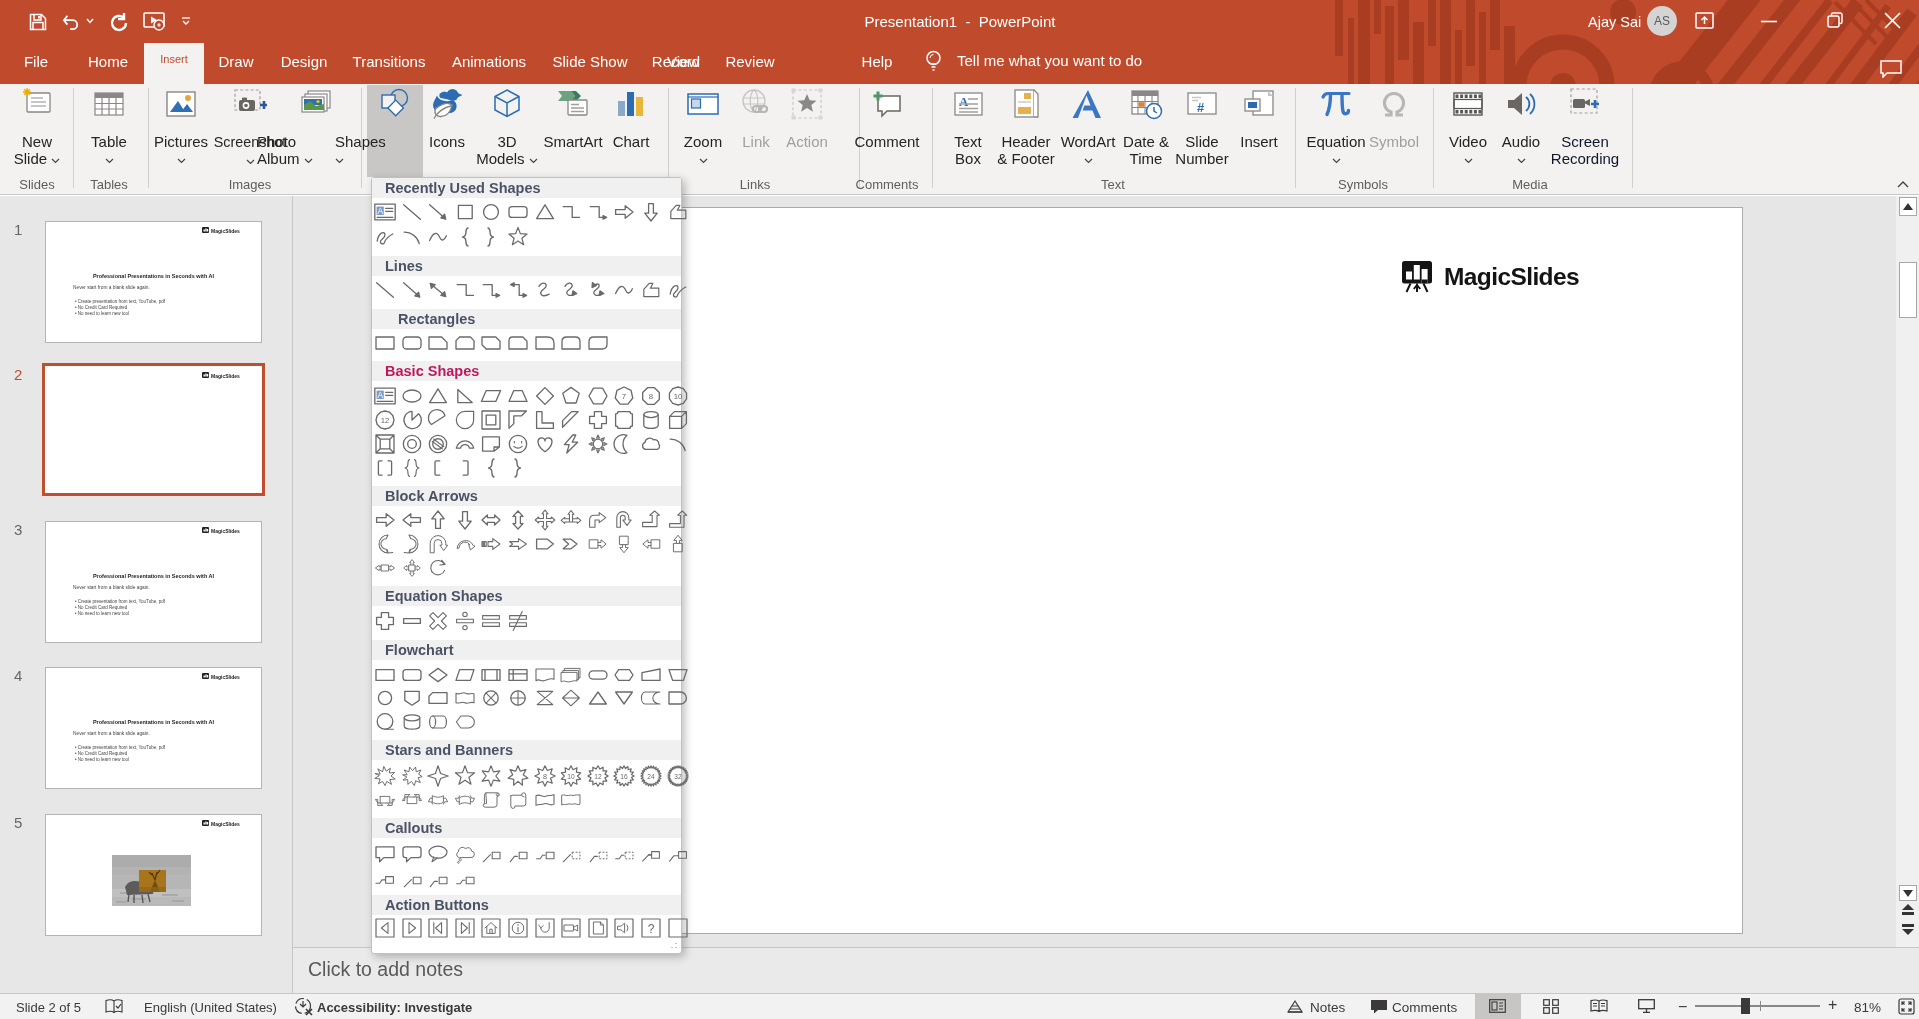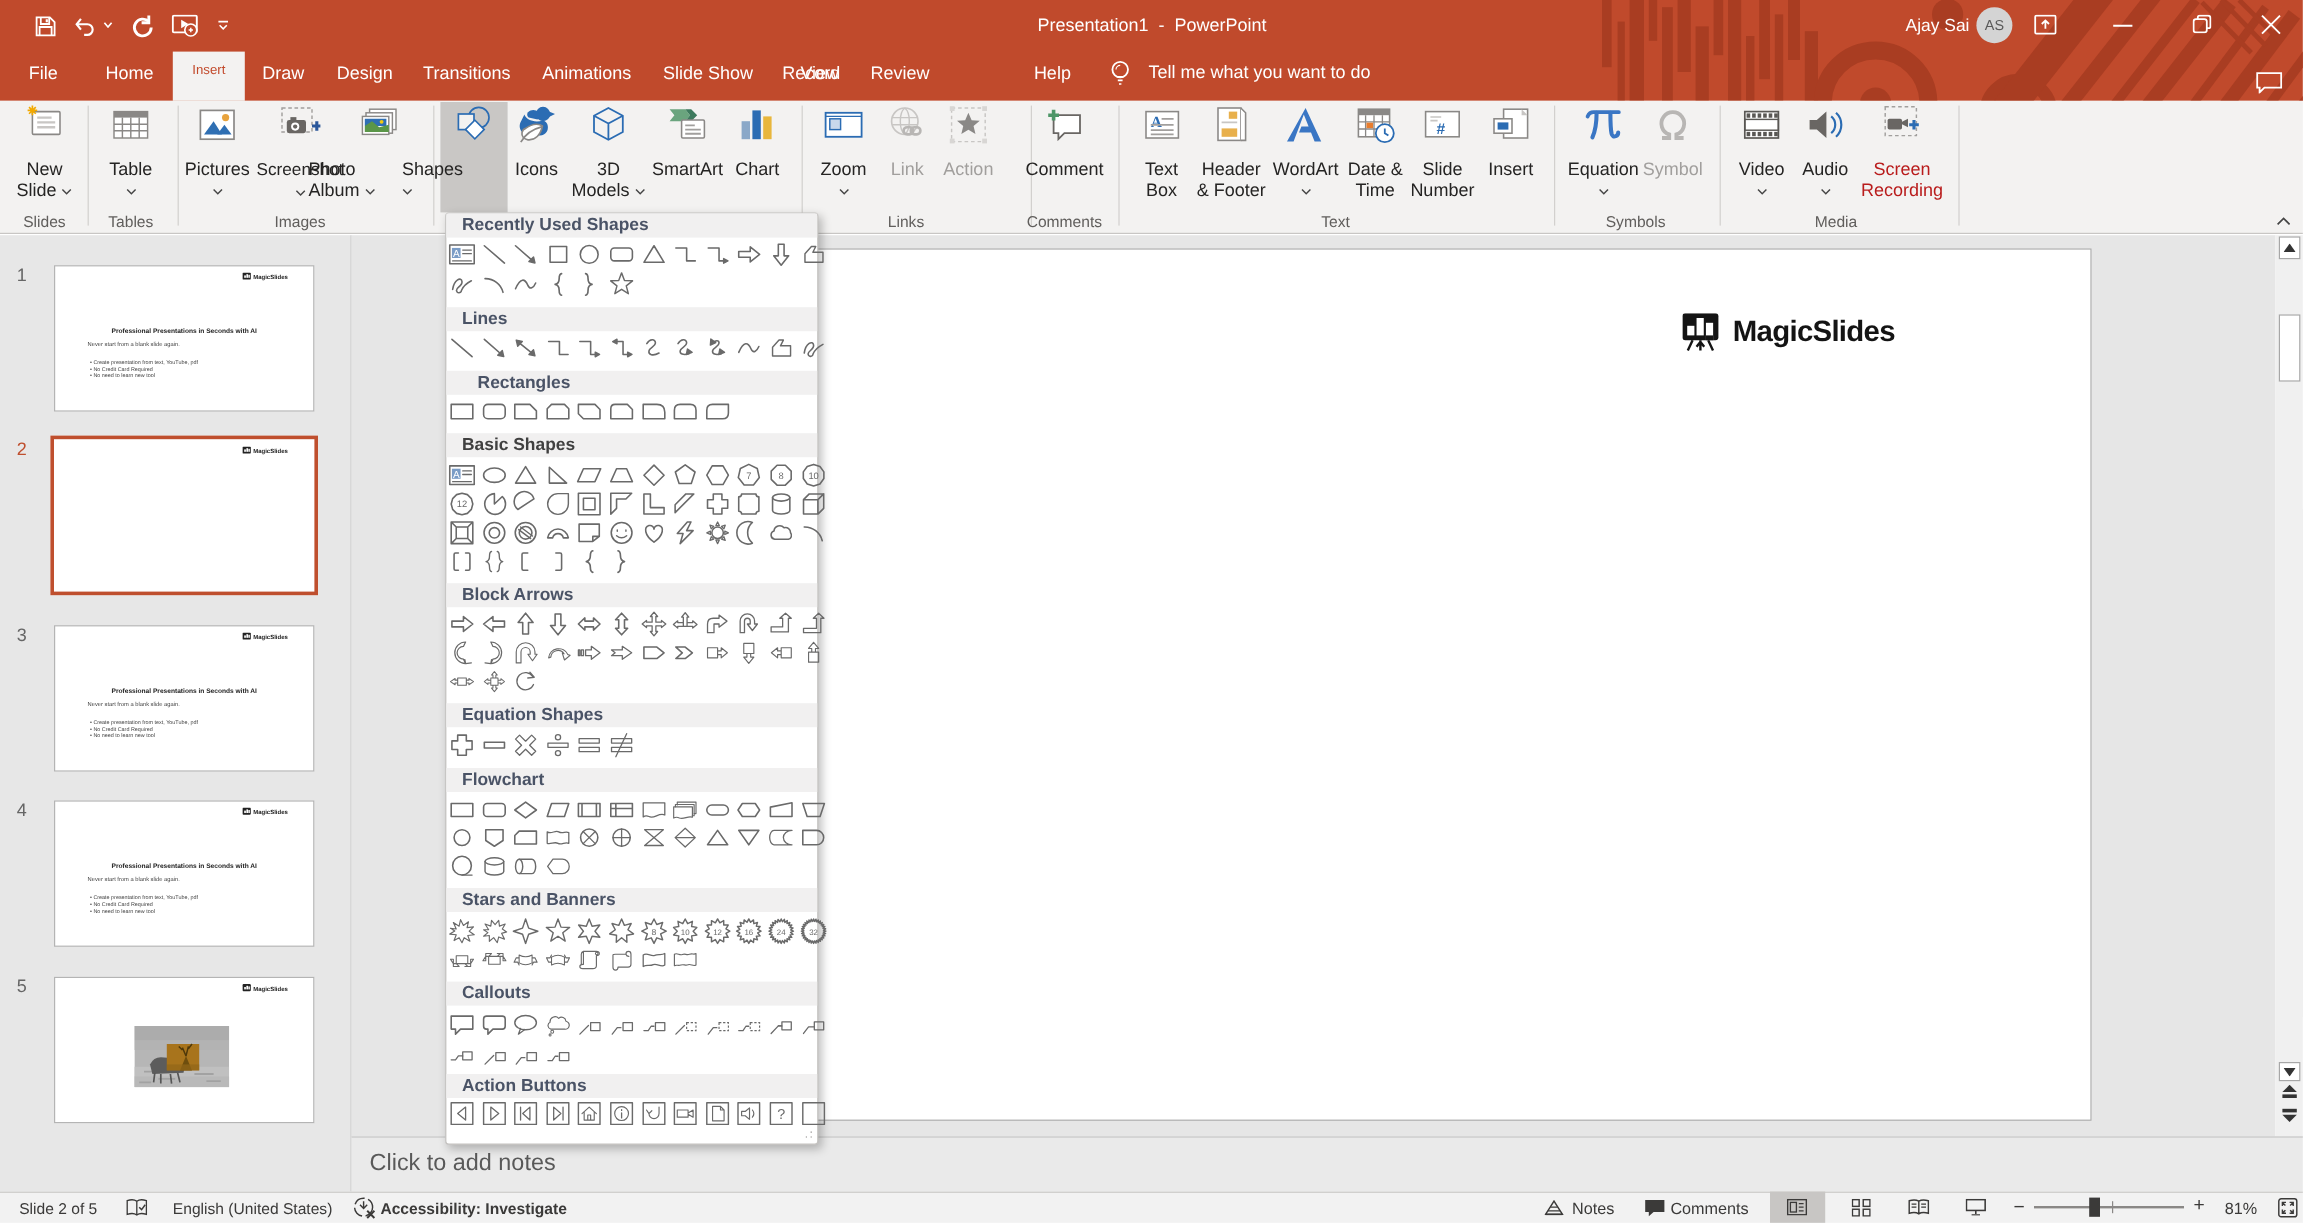--- a/index.html
+++ b/index.html
@@ -338,21 +338,21 @@
     </svg>
 <div class="abs" style="left:1461px;top:133px;width:120px;text-align:center;font-size:15px;line-height:17px;color:#252423;">Audio<br><svg width="9" height="6" viewBox="0 0 9 6" style="display:inline-block">
         <path d="M1 1 L4.5 4.5 L8 1" stroke="#444" stroke-width="1.2" fill="none"></path>
       </svg></div>
 <svg class="abs" style="left:1568px;top:87px;" width="34" height="34" viewBox="0 0 34 34">
       <rect x="3" y="2" width="26" height="24" fill="none" stroke="#a19f9d" stroke-width="1.2" stroke-dasharray="3 2.4"></rect>
 <rect x="5" y="12" width="12" height="9" rx="1.5" fill="#696663"></rect>
 <path d="M17 14.5 l5-2.5 v7 l-5-2.5 z" fill="#696663"></path>
 <path d="M23 17 h8 M27 13 v8" stroke="#2b6cb3" stroke-width="2.6"></path>
     </svg>
-<div class="abs" style="left:1525px;top:133px;width:120px;text-align:center;font-size:15px;line-height:17px;color:#b91c1c;">Screen<br>Recording</div>
+<div class="abs" style="left:1525px;top:133px;width:120px;text-align:center;font-size:15px;line-height:17px;color:#0f172a;">Screen<br>Recording</div>
 <div class="abs" style="left:0px;top:196px;width:292px;height:797px;background:#E7E7E7;"></div>
 <div class="abs" style="left:292px;top:196px;width:1px;height:797px;background:#c6c6c6;"></div>
 <div class="abs" style="left:45px;top:221px;width:217px;height:122px;background:#fff;border:1px solid #b4b4b4;"></div>
 <svg class="abs" style="left:202px;top:227px;" width="40" height="10" viewBox="0 0 40 10">
       <g>
         <rect x="0" y="0" width="7" height="6" rx="1" fill="#222"></rect>
 <rect x="1.5" y="2.5" width="1.4" height="2" fill="#fff"></rect>
         <rect x="3.3" y="1.5" width="1.4" height="3" fill="#fff"></rect>
         <rect x="5" y="2" width="1.2" height="2.5" fill="#fff"></rect>
 <text x="9" y="5.5" font-size="5" font-weight="bold" fill="#222" font-family="Liberation Sans,sans-serif">MagicSlides</text>
@@ -658,21 +658,21 @@
     </svg>
 <svg class="abs" style="left:533px;top:331px;" width="24" height="24" viewBox="0 0 20 20">
       <path d="M2.5 15 V5 H12 Q17.5 5 17.5 10.5 V15 Z" stroke="#6a6a6a" stroke-width="1.1" fill="none" stroke-linejoin="round" stroke-linecap="round"></path>
     </svg>
 <svg class="abs" style="left:559px;top:331px;" width="24" height="24" viewBox="0 0 20 20">
       <path d="M2.5 15 V9 Q2.5 5 6.5 5 H13.5 Q17.5 5 17.5 9 V15 Z" stroke="#6a6a6a" stroke-width="1.1" fill="none" stroke-linejoin="round" stroke-linecap="round"></path>
     </svg>
 <svg class="abs" style="left:586px;top:331px;" width="24" height="24" viewBox="0 0 20 20">
       <path d="M2.5 15 V9 Q2.5 5 6.5 5 H17.5 V11 Q17.5 15 13.5 15 Z" stroke="#6a6a6a" stroke-width="1.1" fill="none" stroke-linejoin="round" stroke-linecap="round"></path>
     </svg>
-<div class="abs" style="left:372px;top:361px;width:309px;height:20px;background:#f1f0f0;font-size:14.5px;font-weight:bold;color:#404040;line-height:20px;padding-left:13px;">Basic Shapes</div>
+<div class="abs" style="left:372px;top:361px;width:309px;height:20px;background:#f1f0f0;font-size:14.5px;font-weight:bold;color:#be185d;line-height:20px;padding-left:13px;">Basic Shapes</div>
 <svg class="abs" style="left:373px;top:384px;" width="24" height="24" viewBox="0 0 20 20">
       <path d="M1.5 3.5 h17 v13 h-17 z" stroke="#6a6a6a" stroke-width="1.1" fill="none" stroke-linejoin="round" stroke-linecap="round"></path>
       <rect x="3" y="5.5" width="6" height="7" fill="#7a9cc6" stroke="none"></rect>
       <text x="3.8" y="11.8" font-size="7" fill="#fff">A</text>
       <path d="M10.5 7 h6 M10.5 9.5 h6 M3.5 14.5 h13" stroke="#6a6a6a" stroke-width="0.9" fill="none" stroke-linejoin="round" stroke-linecap="round"></path>
     </svg>
 <svg class="abs" style="left:400px;top:384px;" width="24" height="24" viewBox="0 0 20 20">
       <ellipse cx="10" cy="10" rx="7.5" ry="5" stroke="#6a6a6a" stroke-width="1.1" fill="none"></ellipse>
     </svg>
 <svg class="abs" style="left:426px;top:384px;" width="24" height="24" viewBox="0 0 20 20">

